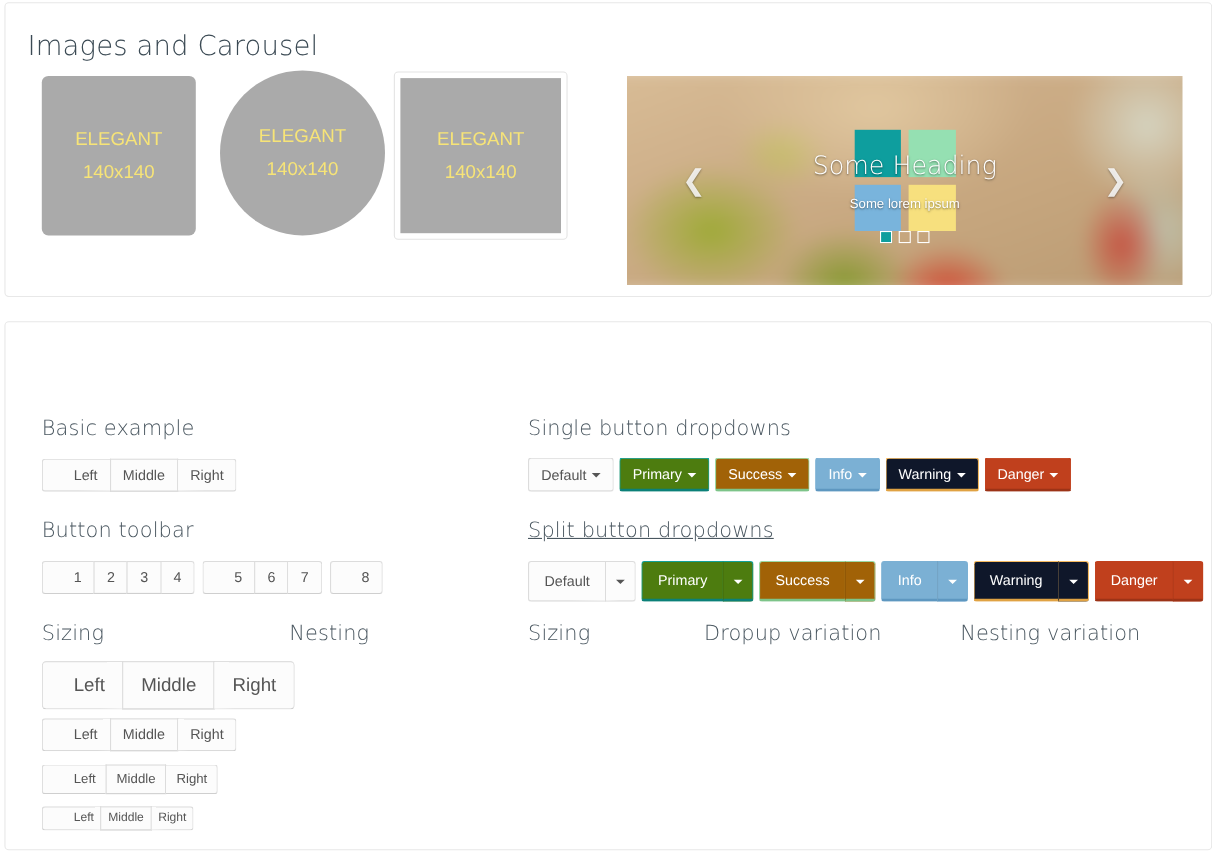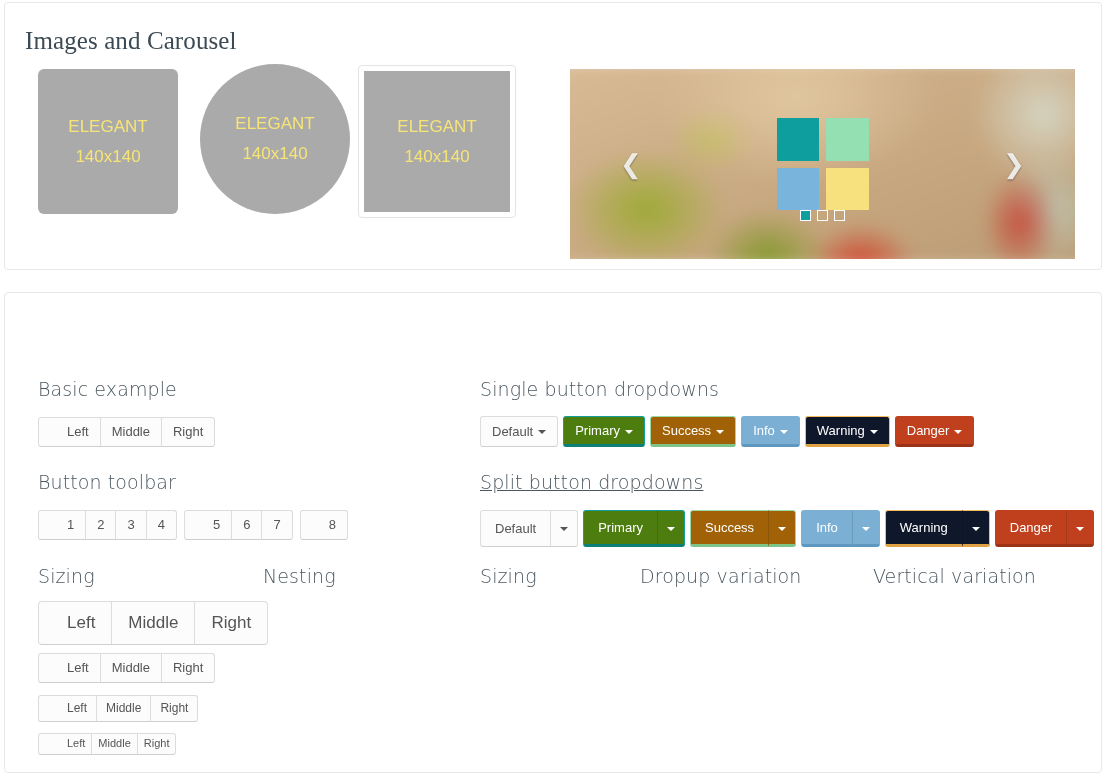--- a/index.html
+++ b/index.html
@@ -193,21 +193,21 @@
 
   
   .col-left  { position: absolute; left: 33px; }
   .col-right { position: absolute; left: 475px; }
 </style>
 </head>
 <body>
 
 <div class="panel" id="panel-images">
 
-  <h1 class="section-title" style="position:absolute;left:20px;top:24px;font-family:Liberation Serif, serif;">Images and Carousel</h1>
+  <h1 class="section-title" style="position:absolute;left:20px;top:24px;">Images and Carousel</h1>
 
   <div class="images-row">
 
     <div class="imgph" id="img-rounded">
       <span class="l1">ELEGANT</span>
       <span class="l2">140x140</span>
     </div>
 
     <div class="imgph" id="img-circle">
       <span class="l1">ELEGANT</span>
@@ -226,20 +226,24 @@
   <div id="carousel">
     <div class="carousel-bg"></div>
 
     <div class="carousel-tiles">
       <div class="tile-1"></div>
       <div class="tile-2"></div>
       <div class="tile-3"></div>
       <div class="tile-4"></div>
     </div>
 
+    <div class="carousel-caption">
+      <span class="heading">Some Heading</span>
+      <span class="sub">Some lorem ipsum</span>
+    </div>
 
     <div class="carousel-arrow" id="carousel-prev">❮</div>
     <div class="carousel-arrow" id="carousel-next">❯</div>
 
     <div class="carousel-indicators">
       <span class="active"></span>
       <span></span>
       <span></span>
     </div>
   </div>
@@ -353,15 +357,15 @@
     <div class="btn-group split">
       <button class="btn btn-danger" style="padding:8px 14px 7px;">Danger</button>
       <button class="btn btn-danger split-toggle" style="padding:8px 9px 7px;"><span class="caret nomargin"></span></button>
     </div>
   </div>
 
   <h2 class="sub-title col-right" style="top:272px;">Sizing</h2>
 
   <h2 class="sub-title" style="position:absolute;left:635px;top:272px;">Dropup variation</h2>
 
-  <h2 class="sub-title" style="position:absolute;left:868px;top:272px;">Vertical variation</h2>
+  <h2 class="sub-title" style="position:absolute;left:868px;top:272px;">Nesting variation</h2>
 
 </div>
 
 </body></html>

